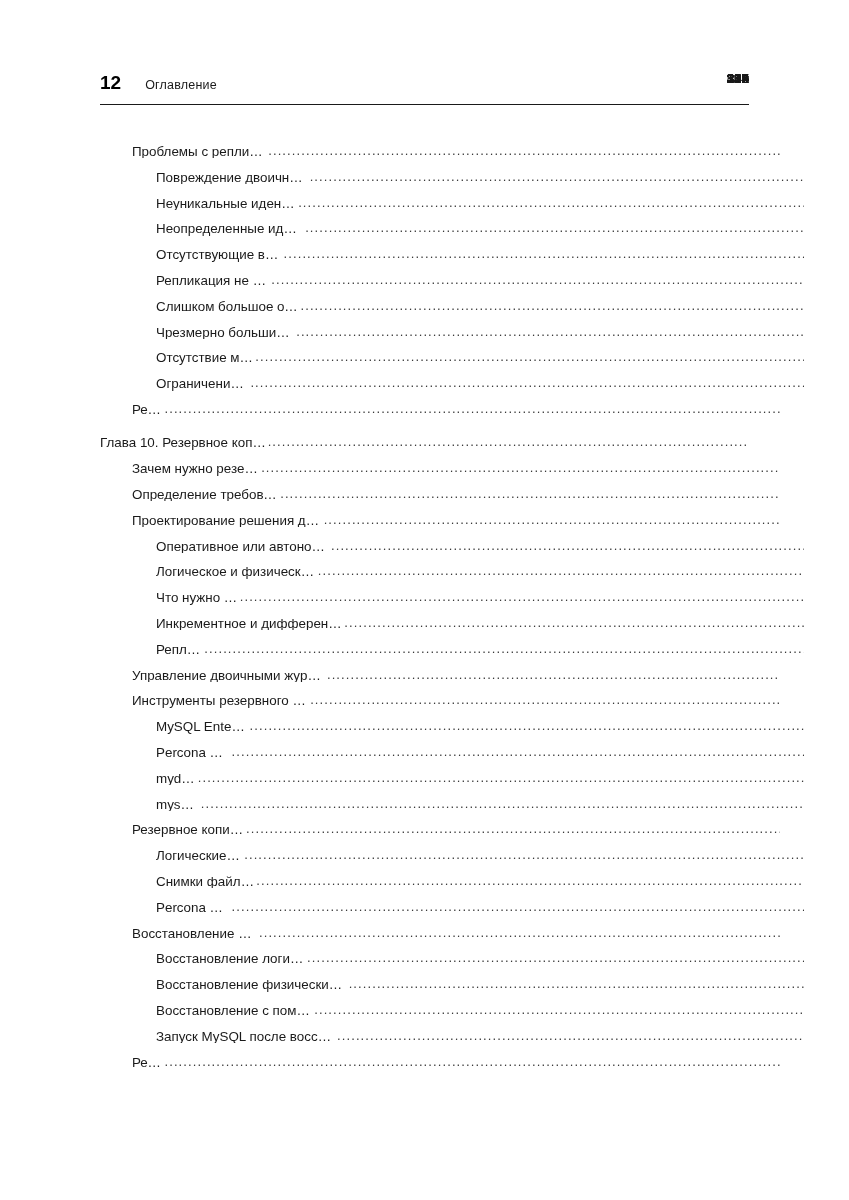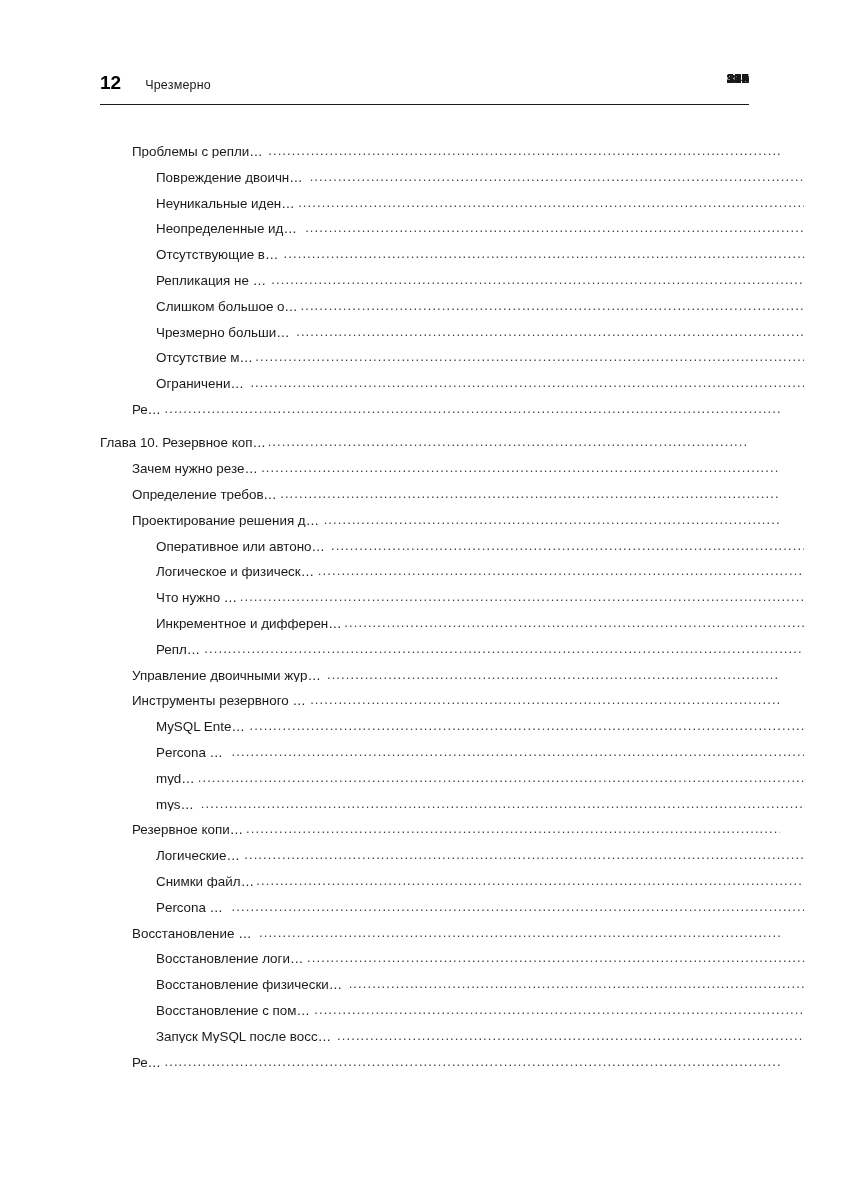--- a/index.html
+++ b/index.html
@@ -84,21 +84,21 @@
   .chapter-row .label { font-weight: normal; }
   .bold-part { font-weight: normal; }
 </style>
 </head>
 <body>
 
 <div class="page">
 
   <div class="header">
     <span class="page-number">12</span>
-    <span class="header-title">Чрезмерно</span>
+    <span class="header-title">Оглавление</span>
   </div>
 
   <div class="toc" id="toc-list">
       <div class="toc-row lvl-1">
         <span class="label">Проблемы с репликацией и их решения</span>
         <span class="dots">........................................................................................................................................................................................................</span>
         <span class="page">524</span>
       </div>
       <div class="toc-row lvl-2">
         <span class="label">Повреждение двоичных журналов в источнике</span>

